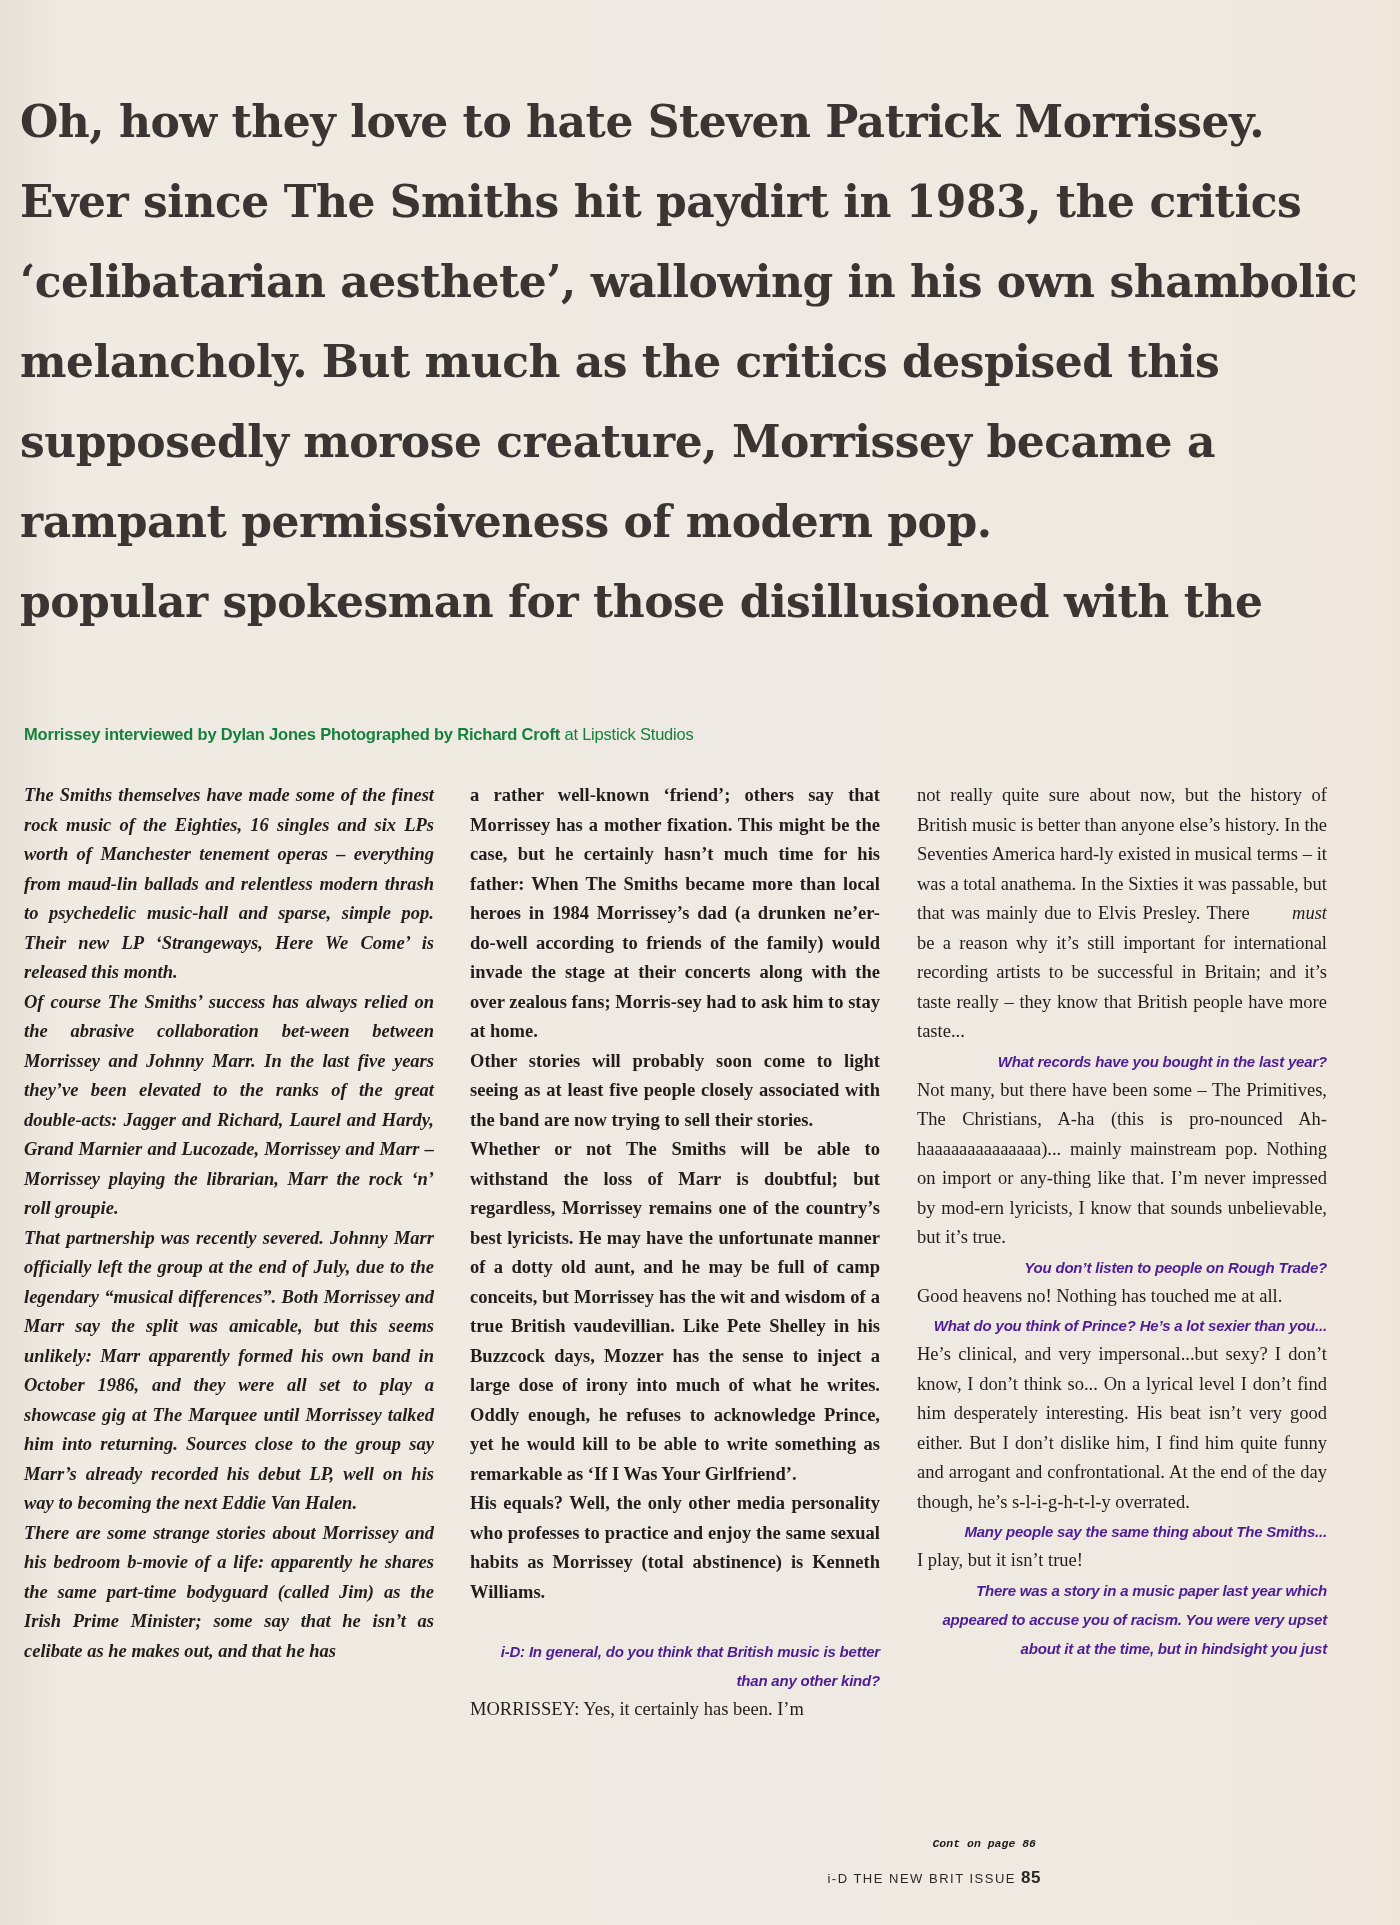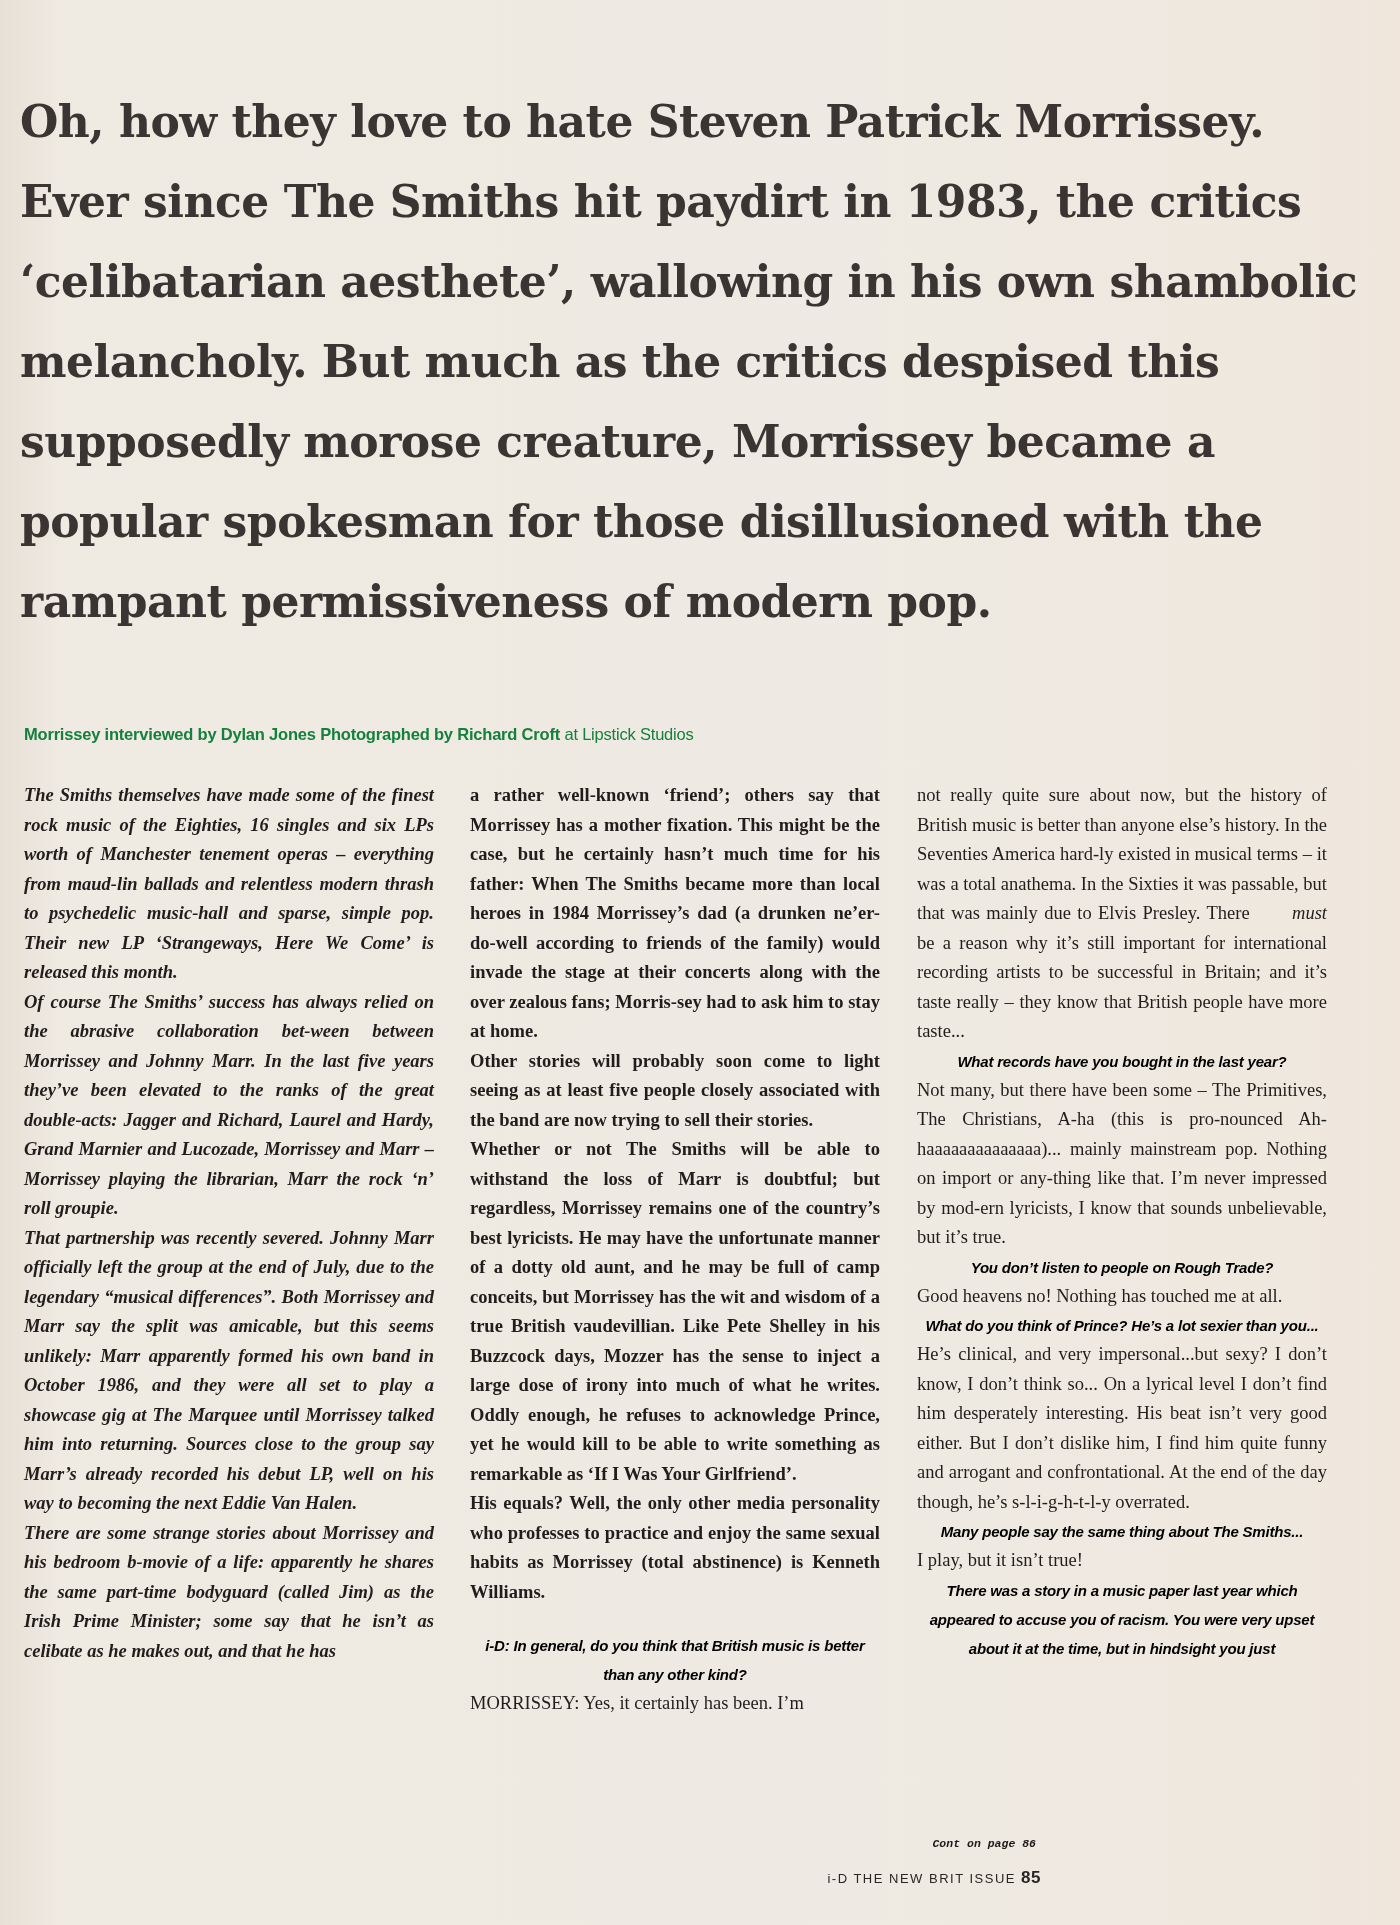--- a/index.html
+++ b/index.html
@@ -37,24 +37,24 @@
     text-align: justify;
   }
   .col p { margin: 0; }
   .col.left { left: 24px; font-style: italic; }
   .col.mid { left: 470px; }
   .col.right { left: 917px; width: 410px; }
   .col.left p, .col.mid p.body { font-weight: bold; }
   .q {
     font-family: "Liberation Sans", sans-serif;
     font-style: italic; font-weight: bold;
-    font-size: 15px; line-height: 29px; color: #000000;
-    text-align: center; letter-spacing: -0.2px;
+    font-size: 15px; line-height: 29px; color: #4c1d95;
+    text-align: right; letter-spacing: -0.2px;
   }
-  .col.mid .q { margin-top: 24px; }
+  .col.mid .q { margin-top: 30px; }
   .answer { font-weight: normal; }
   .cont {
     position: absolute; right: 72px; top: 1837px;
     font-family: Liberation Mono, monospace;
     font-style: italic; font-weight: bold; font-size: 11.5px; color: #1d1a19;
   }
   .footer {
     position: absolute; right: 67px; top: 1868px;
     font-family: "Liberation Sans", sans-serif;
     font-size: 13px; letter-spacing: 1.5px; color: #2a2624;
@@ -66,22 +66,22 @@
 <body>
 
 <div class="page">
 
   <h1 class="standfirst">
     <span class="line">Oh, how they love to hate Steven Patrick Morrissey.</span>
     <span class="line">Ever since The Smiths hit paydirt in 1983, the critics</span>
     <span class="line">‘celibatarian aesthete’, wallowing in his own shambolic</span>
     <span class="line">melancholy. But much as the critics despised this</span>
     <span class="line">supposedly morose creature, Morrissey became a</span>
+    <span class="line">rampant permissiveness of modern pop.</span>
     <span class="line">popular spokesman for those disillusioned with the</span>
-    <span class="line">rampant permissiveness of modern pop.</span>
   </h1>
 
   <div class="byline">
     <span>Morrissey interviewed by Dylan Jones  Photographed by Richard Croft</span><span class="plain"> at Lipstick Studios</span>
   </div>
 
   <div class="col left">
     <p>The Smiths themselves have made some of the finest rock music of the Eighties, 16 singles and six LPs worth of Manchester tenement operas – everything from maud-lin ballads and relentless modern thrash to psychedelic music-hall and sparse, simple pop. Their new LP ‘Strangeways, Here We Come’ is released this month.</p>
     <p>Of course The Smiths’ success has always relied on the abrasive collaboration bet-ween between Morrissey and Johnny Marr. In the last five years they’ve been elevated to the ranks of the great double-acts: Jagger and Richard, Laurel and Hardy, Grand Marnier and Lucozade, Morrissey and Marr – Morrissey playing the librarian, Marr the rock ‘n’ roll groupie.</p>
     <p>That partnership was recently severed. Johnny Marr officially left the group at the end of July, due to the legendary “musical differences”. Both Morrissey and Marr say the split was amicable, but this seems unlikely: Marr apparently formed his own band in October 1986, and they were all set to play a showcase gig at The Marquee until Morrissey talked him into returning. Sources close to the group say Marr’s already recorded his debut LP, well on his way to becoming the next Eddie Van Halen.</p>

